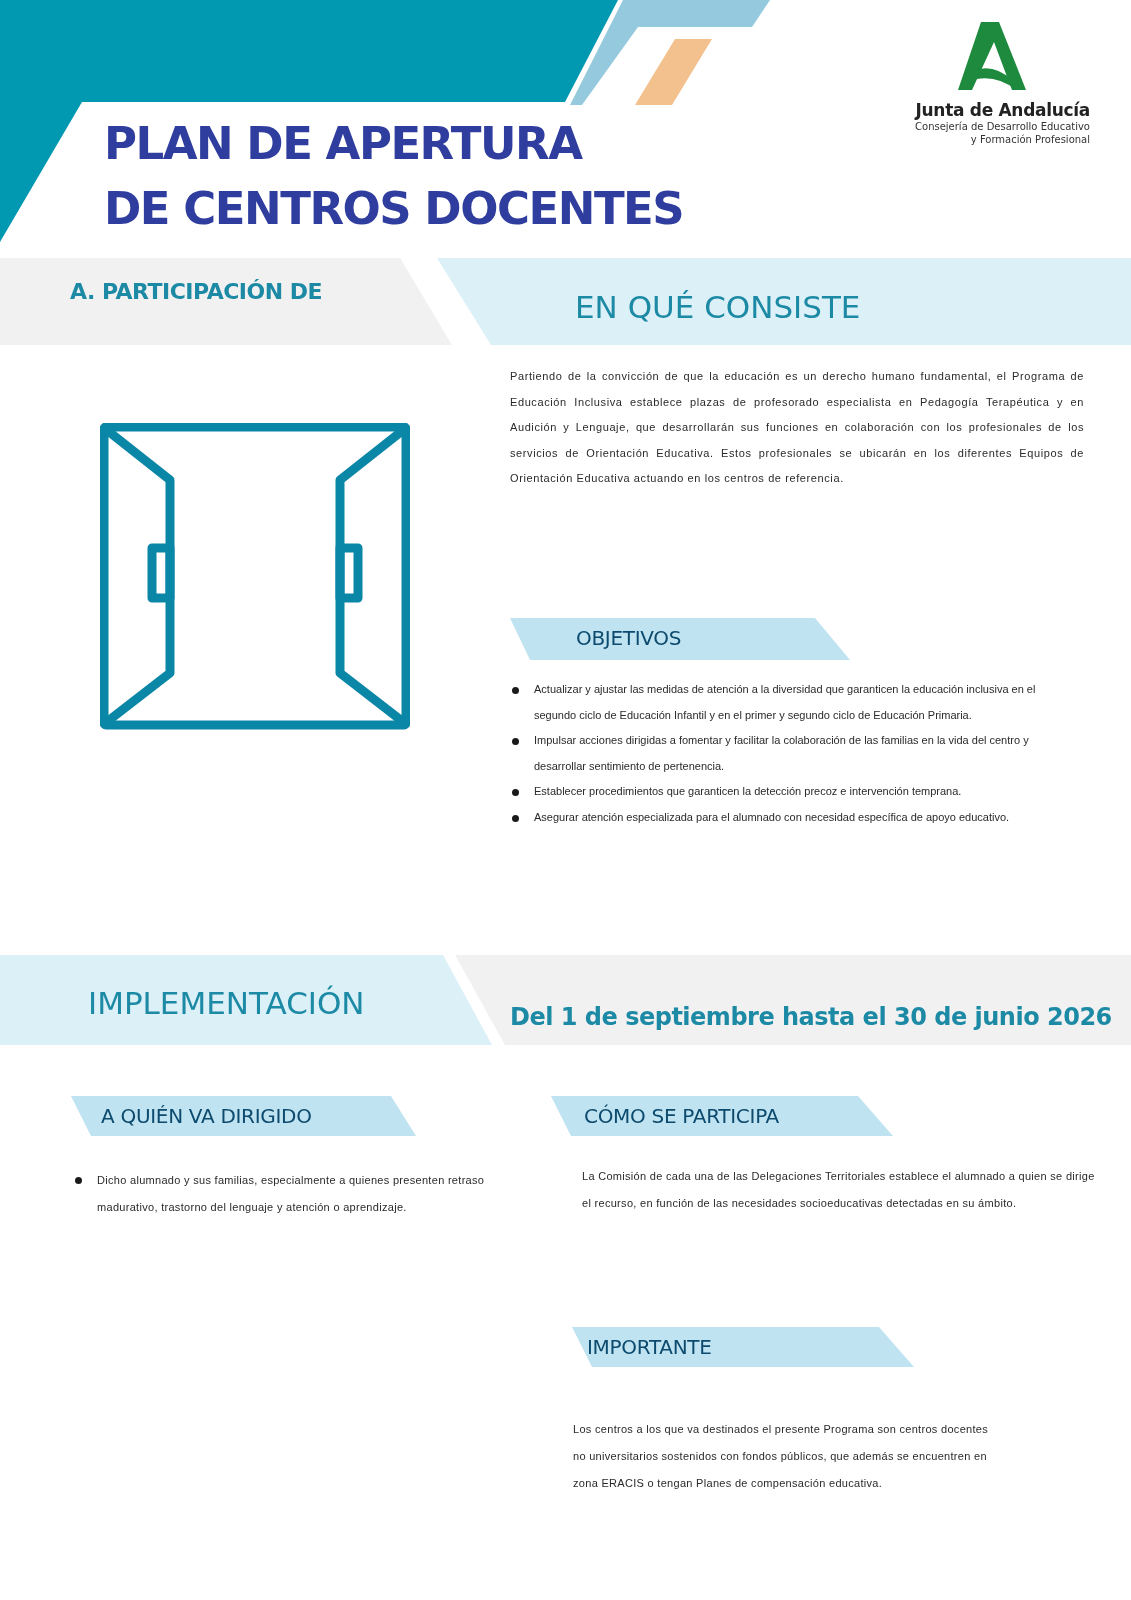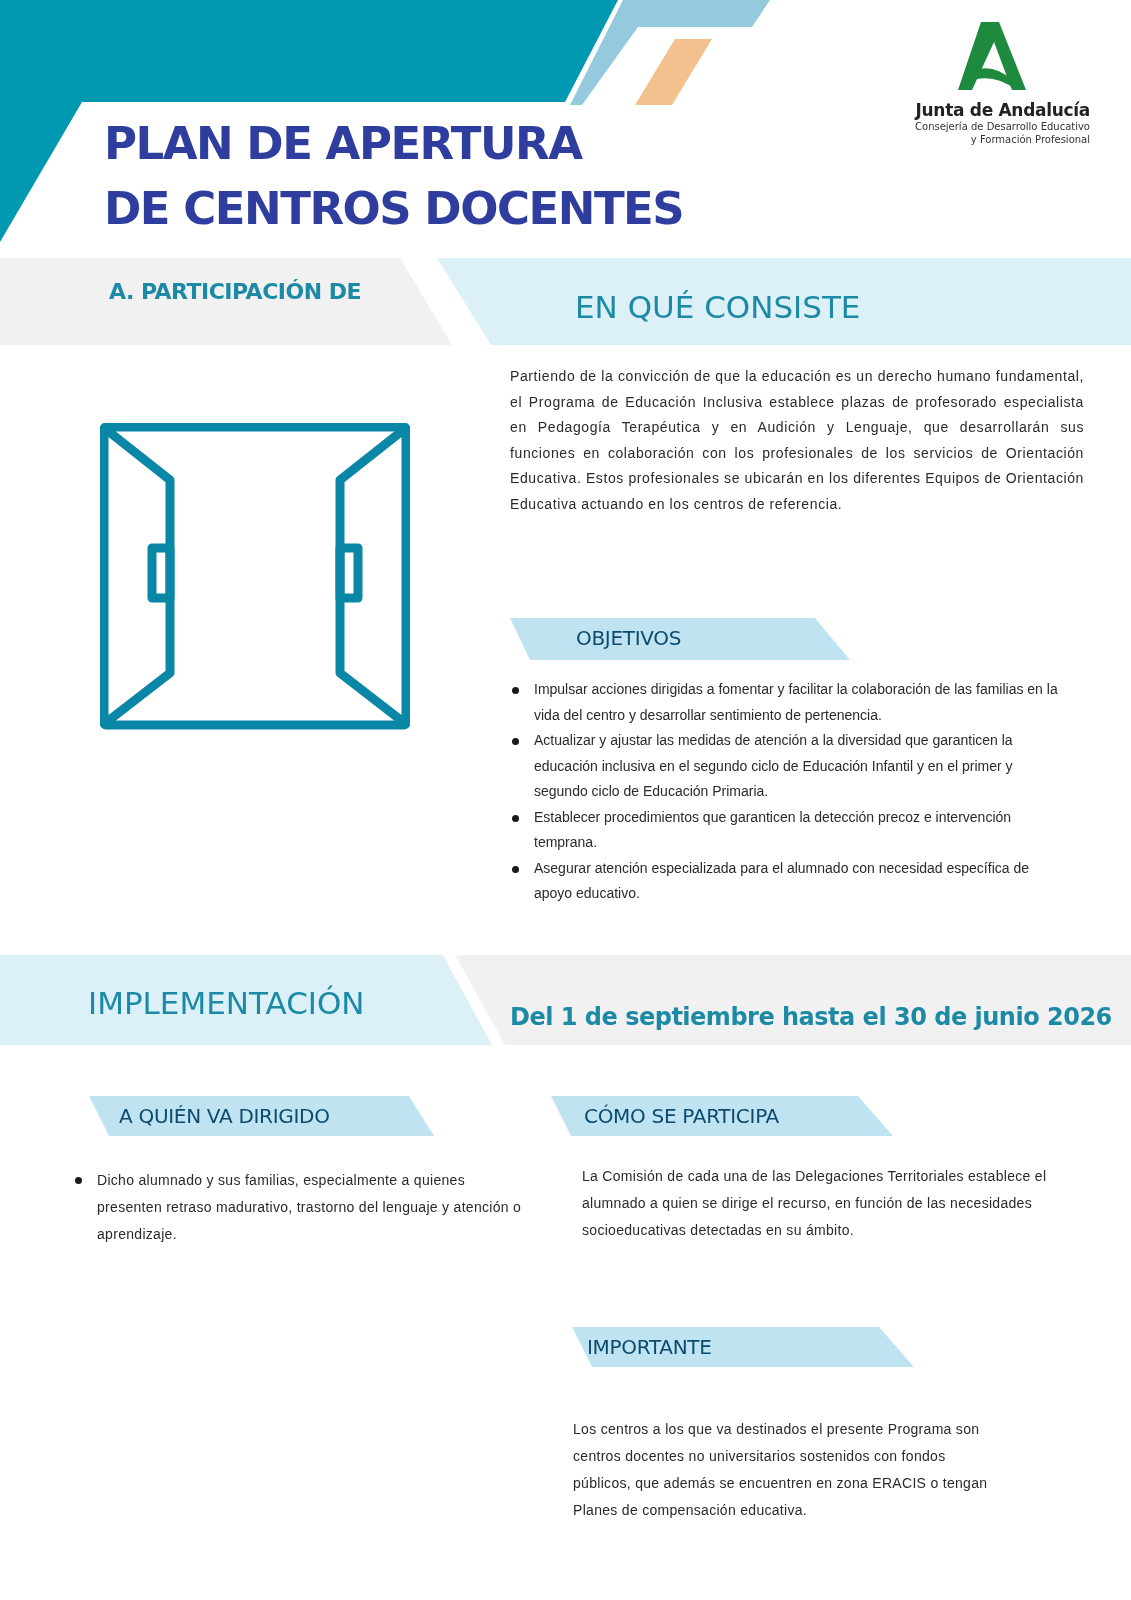--- a/index.html
+++ b/index.html
@@ -19,21 +19,21 @@
   .logo-name { font-family: "DejaVu Sans", sans-serif; font-weight: bold; font-size: 17px; color: #222; margin-top: 6px; letter-spacing: -0.3px; }
   .logo-sub { font-family: "DejaVu Sans", sans-serif; font-size: 10px; color: #333; line-height: 13px; }
 
   
   .band-svg { position: absolute; left: 0; width: 1131px; }
 
   .band-title { position: absolute; font-family: "DejaVu Sans", sans-serif; color: #1d8aa5; }
   .bold-cond { font-weight: bold; letter-spacing: -0.5px; }
 
   
-  .para { position: absolute; font-size: 14px; line-height: 25.5px; color: #2a2a2a; }
+  .para { position: absolute; font-size: 11px; line-height: 25.5px; color: #2a2a2a; }
   .justify { text-align: justify; text-align-last: left; letter-spacing: 0.6px; }
 
   ul.bullets { margin: 0; padding: 0; list-style: none; }
   ul.bullets li { position: relative; padding-left: 24px; }
   ul.bullets li::before { content: ""; position: absolute; left: 2px; top: 10px; width: 7px; height: 7px; border-radius: 50%; background: #1a1a1a; }
 
   .tag { position: absolute; height: 40px; }
   .tag svg { position: absolute; left: 0; top: 0; }
   .tag span { position: absolute; top: 8px; font-family: "DejaVu Sans", sans-serif; font-size: 20px; color: #0c4a6e; letter-spacing: -0.3px; }
 </style>
@@ -56,21 +56,21 @@
   </svg>
   <div class="logo-name">Junta de Andalucía</div>
   <div class="logo-sub">Consejería de Desarrollo Educativo</div>
   <div class="logo-sub">y Formación Profesional</div>
 </div>
 
 <svg class="band-svg" style="top:258px; height:90px;" viewBox="0 0 1131 90">
   <polygon points="0,0 400,0 452,87 0,87" fill="#f2f1f2"></polygon>
   <polygon points="437,0 1131,0 1131,87 491,87" fill="#dcf0f8"></polygon>
 </svg>
-<div class="band-title bold-cond" style="left:70px; top:274px; width:330px; text-align:center; font-size:22px; line-height:35px;">
+<div class="band-title bold-cond" style="left:70px; top:274px; width:330px; text-align:left; font-size:22px; line-height:35px;">
   <div>A. PARTICIPACIÓN DE</div>
 </div>
 <div class="band-title" style="left:575px; top:289px; font-size:31px;">EN QUÉ CONSISTE</div>
 
 <svg class="abs" style="left:100px; top:423px;" width="310" height="310" viewBox="0 0 310 310">
   <g fill="none" stroke="#0a86a6" stroke-width="9" stroke-linejoin="round">
     <rect x="4" y="4" width="302" height="298" rx="2"></rect>
     <polyline points="8,8 70,57 70,250 8,298"></polyline>
     <polyline points="302,8 240,57 240,250 302,298"></polyline>
     <rect x="52" y="125" width="18" height="50"></rect>
@@ -82,35 +82,35 @@
 
 <div class="tag" style="left:510px; top:618px; width:340px;">
   <svg width="340" height="42" viewBox="0 0 340 42">
       <polygon points="0,0 305,0 340,42 20,42" fill="#bfe3f1"></polygon>
     </svg>
   <span style="left:66px;">OBJETIVOS</span>
 </div>
 
 <div class="para" style="left:510px; top:677px; width:560px;">
   <ul class="bullets">
+    <li>Actualizar y ajustar las medidas de atención a la diversidad que garanticen la educación inclusiva en el segundo ciclo de Educación Infantil y en el primer y segundo ciclo de Educación Primaria.</li>
     <li>Impulsar acciones dirigidas a fomentar y facilitar la colaboración de las familias en la vida del centro y desarrollar sentimiento de pertenencia.</li>
-    <li>Actualizar y ajustar las medidas de atención a la diversidad que garanticen la educación inclusiva en el segundo ciclo de Educación Infantil y en el primer y segundo ciclo de Educación Primaria.</li>
     <li>Establecer procedimientos que garanticen la detección precoz e intervención temprana.</li>
     <li>Asegurar atención especializada para el alumnado con necesidad específica de apoyo educativo.</li>
   </ul>
 </div>
 
 <svg class="band-svg" style="top:955px; height:92px;" viewBox="0 0 1131 92">
   <polygon points="0,0 443,0 492,90 0,90" fill="#dcf0f8"></polygon>
   <polygon points="455,0 1131,0 1131,90 505,90" fill="#f2f1f2"></polygon>
 </svg>
 <div class="band-title" style="left:88px; top:985px; font-size:31px;">IMPLEMENTACIÓN</div>
 <div class="band-title bold-cond" style="left:510px; top:1003px; font-size:24px;">Del 1 de septiembre hasta el 30 de junio 2026</div>
 
-<div class="tag" style="left:89px; top:1096px; width:345px;">
+<div class="tag" style="left:71px; top:1096px; width:345px;">
   <svg width="345" height="40" viewBox="0 0 345 40">
       <polygon points="0,0 320,0 345,40 20,40" fill="#bfe3f1"></polygon>
     </svg>
   <span style="left:30px;">A QUIÉN VA DIRIGIDO</span>
 </div>
 <div class="para" style="left:73px; top:1167px; width:450px; line-height:27px; letter-spacing:0.3px;">
   <ul class="bullets">
     <li>Dicho alumnado y sus familias, especialmente a quienes presenten retraso madurativo, trastorno del lenguaje y atención o aprendizaje.</li>
   </ul>
 </div>

